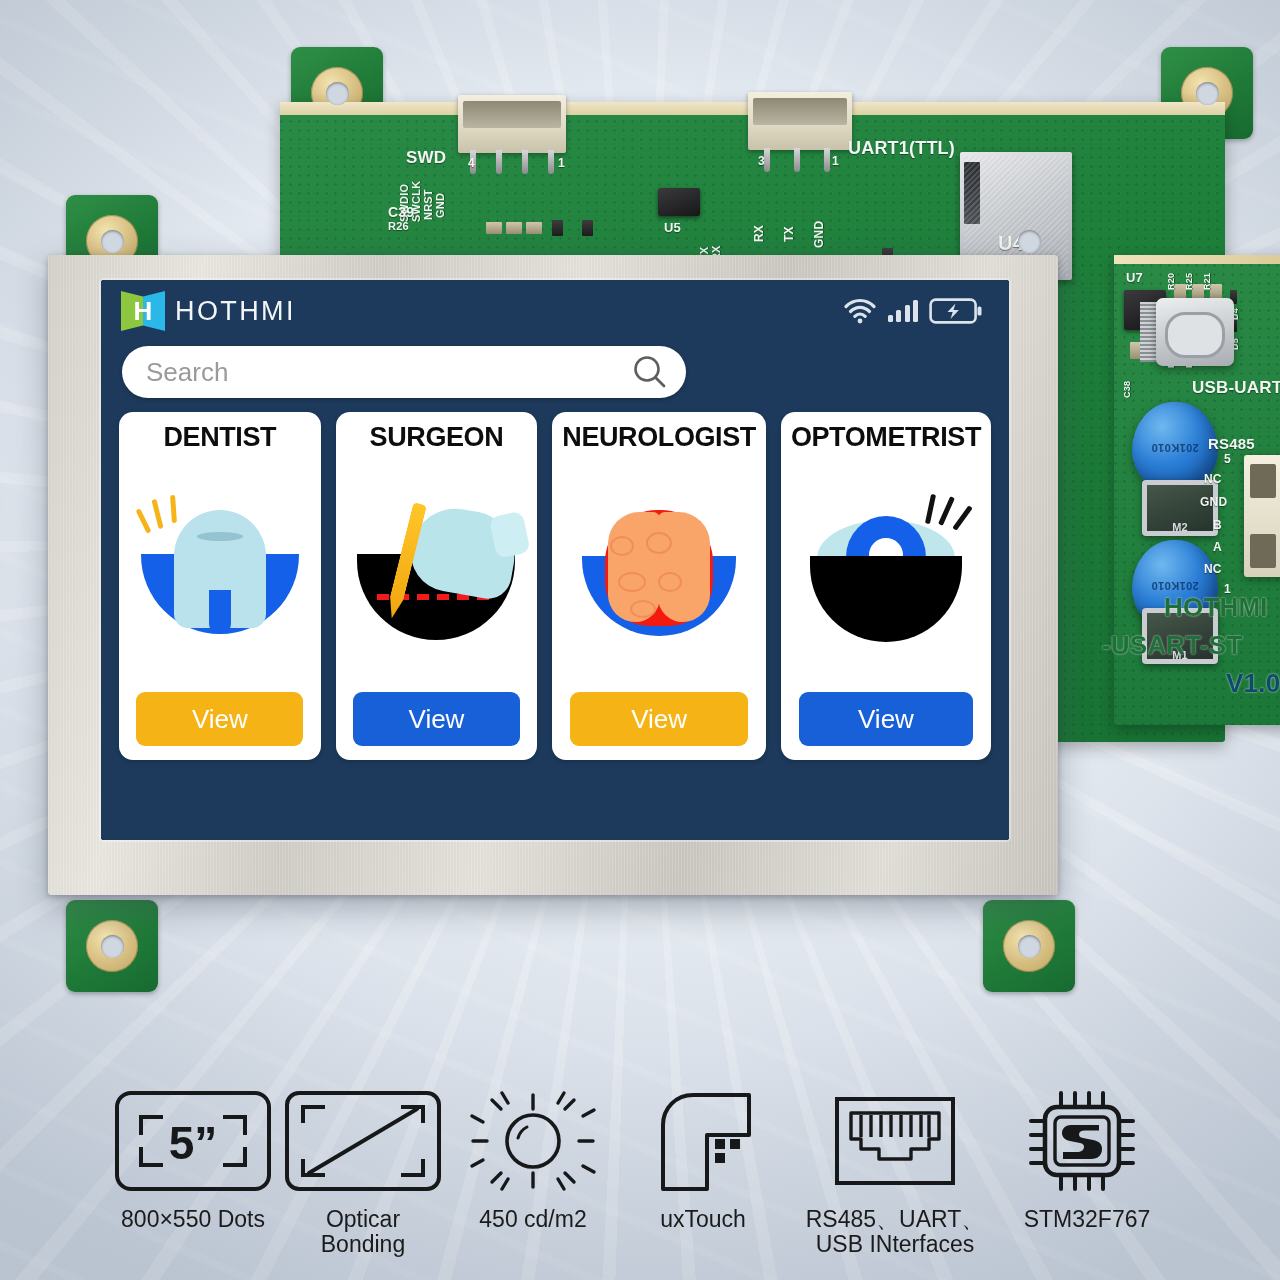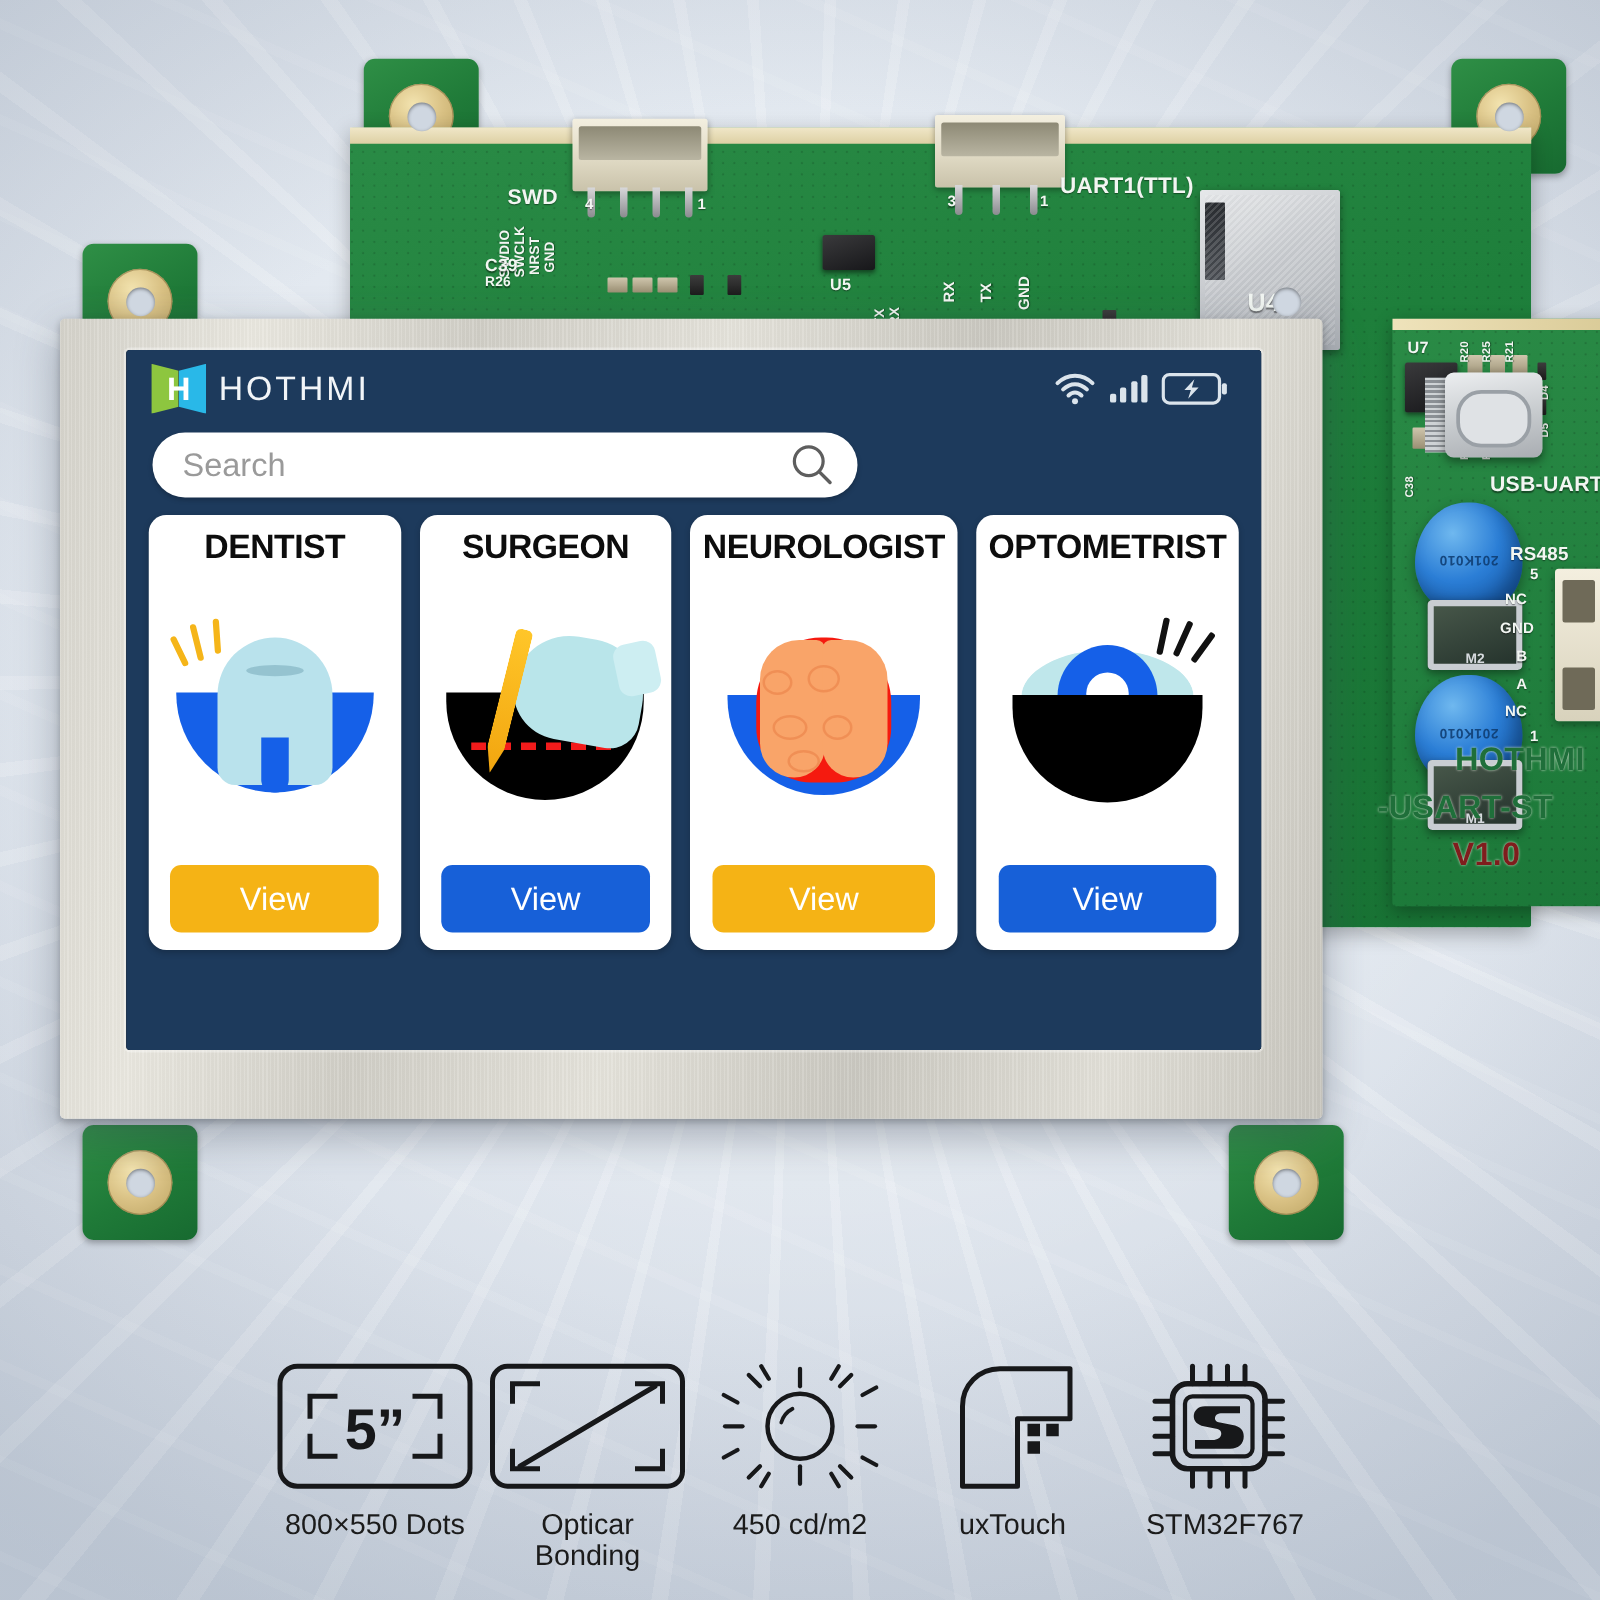--- a/index.html
+++ b/index.html
@@ -478,21 +478,21 @@
   <div class="silk" style="left:1166px; top:412px; font-size:12px;">5</div>
   <div class="silk" style="left:1146px; top:432px; font-size:12px;">NC</div>
   <div class="silk" style="left:1142px; top:455px; font-size:12px;">GND</div>
   <div class="silk" style="left:1155px; top:478px; font-size:12px;">B</div>
   <div class="silk" style="left:1155px; top:500px; font-size:12px;">A</div>
   <div class="silk" style="left:1146px; top:522px; font-size:12px;">NC</div>
   <div class="silk" style="left:1166px; top:542px; font-size:12px;">1</div>
 
   <div class="silk dark" style="left:1106px; top:552px; font-size:26px; color:#1f6f3a; text-shadow:0 0 2px #dfe9d9;">HOTHMI</div>
   <div class="silk dark" style="left:1044px; top:590px; font-size:26px; color:#1f6f3a; text-shadow:0 0 2px #dfe9d9;">-USART-ST</div>
-  <div class="silk dark" style="left:1104px; top:628px; font-size:26px; color:#7f1d1d; text-shadow:0 0 2px #dfe9d9;text-align:right;">V1.0</div>
+  <div class="silk dark" style="left:1168px; top:628px; font-size:26px; color:#0c4a6e; text-shadow:0 0 2px #dfe9d9;text-align:right;">V1.0</div>
 </div>
 
 <div id="monitor">
   <div id="screen">
     <div id="ui">
 
       <div id="statusbar">
         <div id="brand">
           <div id="logo-mark">
             <div class="lh-left"></div>
@@ -665,20 +665,40 @@
       <svg width="132" height="104" viewBox="0 0 132 104">
         <path d="M26 100V36c0-17 13-30 30-30h56v40H70v54z" fill="none" stroke="#17181a" stroke-width="4" stroke-linejoin="round"></path>
         <rect x="78" y="50" width="10" height="10" fill="#17181a"></rect>
         <rect x="93" y="50" width="10" height="10" fill="#17181a"></rect>
         <rect x="78" y="64" width="10" height="10" fill="#17181a"></rect>
       </svg>
     </div>
     <div class="feat-label">uxTouch</div>
   </div>
 
+  <div class="feat wide">
+    <div class="feat-icon">
+      <svg width="124" height="104" viewBox="0 0 124 104">
+        <rect x="4" y="10" width="116" height="84" fill="none" stroke="#17181a" stroke-width="4"></rect>
+        <path d="M18 24h88v26h-10v10H78v10H46V60H28V50H18z" fill="none" stroke="#17181a" stroke-width="3.4" stroke-linejoin="round"></path>
+        <g stroke="#17181a" stroke-width="3.4">
+          <line x1="28" y1="26" x2="28" y2="48"></line>
+            <line x1="38" y1="26" x2="38" y2="48"></line>
+          <line x1="48" y1="26" x2="48" y2="48"></line>
+            <line x1="58" y1="26" x2="58" y2="48"></line>
+          <line x1="68" y1="26" x2="68" y2="48"></line>
+            <line x1="78" y1="26" x2="78" y2="48"></line>
+          <line x1="88" y1="26" x2="88" y2="48"></line>
+            <line x1="96" y1="26" x2="96" y2="48"></line>
+        </g>
+      </svg>
+    </div>
+    <div class="feat-label">RS485、UART、
+USB INterfaces</div>
+  </div>
 
   <div class="feat">
     <div class="feat-icon">
       <svg width="120" height="104" viewBox="0 0 120 104">
         <g stroke="#17181a" stroke-width="4" stroke-linecap="round">
           <line x1="34" y1="4" x2="34" y2="18"></line>
             <line x1="48" y1="4" x2="48" y2="18"></line>
           <line x1="62" y1="4" x2="62" y2="18"></line>
             <line x1="76" y1="4" x2="76" y2="18"></line>
           <line x1="34" y1="86" x2="34" y2="100"></line>

